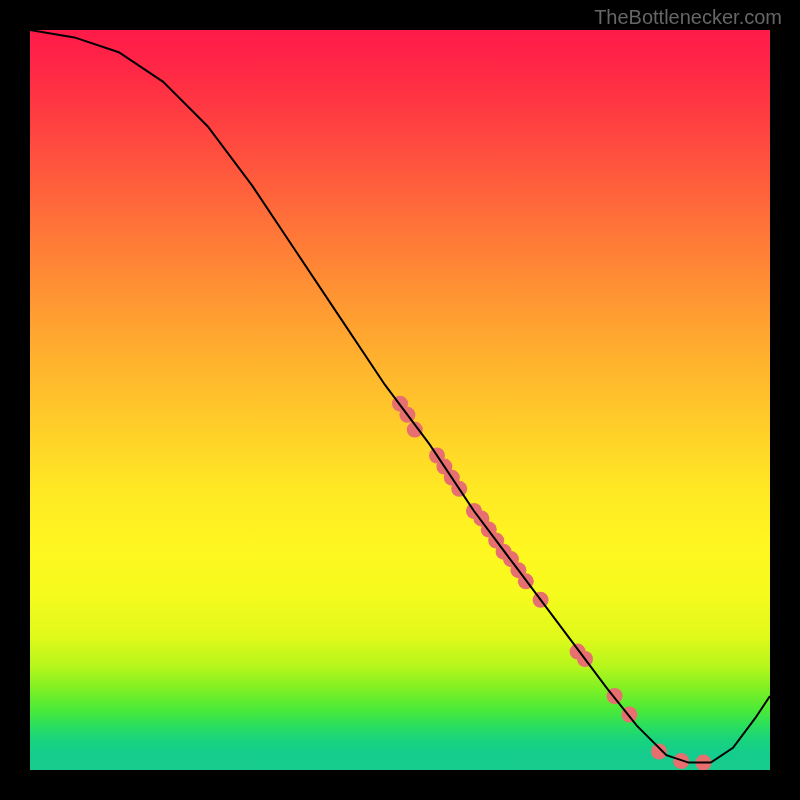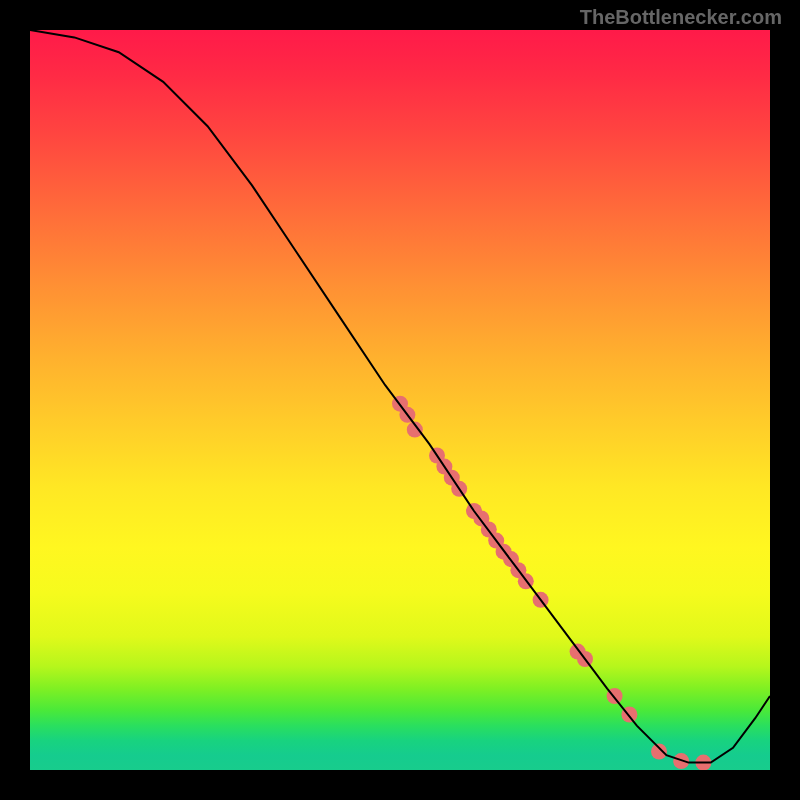--- a/index.html
+++ b/index.html
@@ -16,21 +16,21 @@
     height: 800px;
     background: #000;
     position: relative;
   }
   .watermark {
     position: absolute;
     top: 6px;
     right: 18px;
     color: #666;
     font-size: 20px;
-    font-weight: 700;
+    font-weight: 400;
     z-index: 10;
   }
   .plot-area {
     position: absolute;
     left: 30px;
     top: 30px;
     width: 740px;
     height: 740px;
     background: linear-gradient(to bottom,
       #ff1a49 0%,

